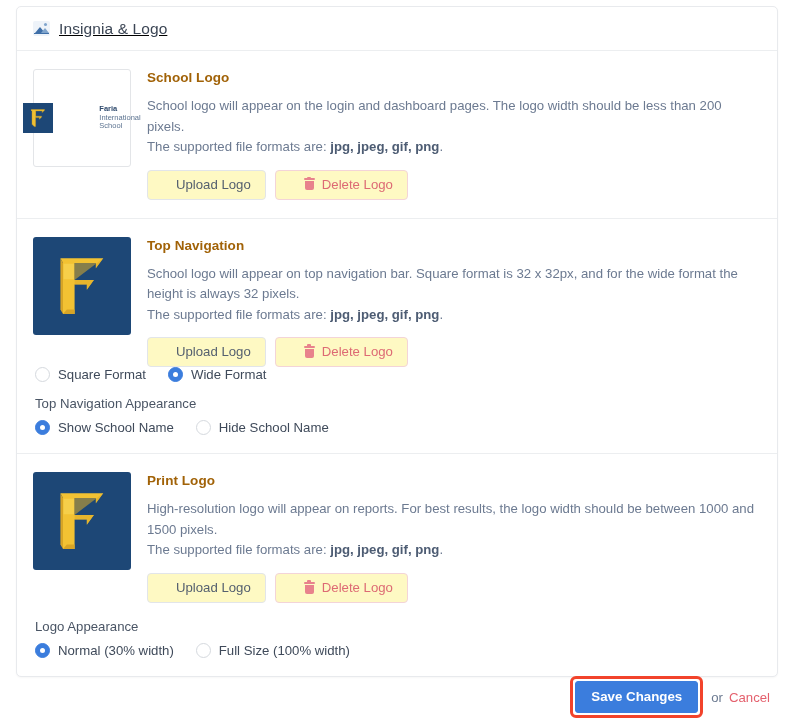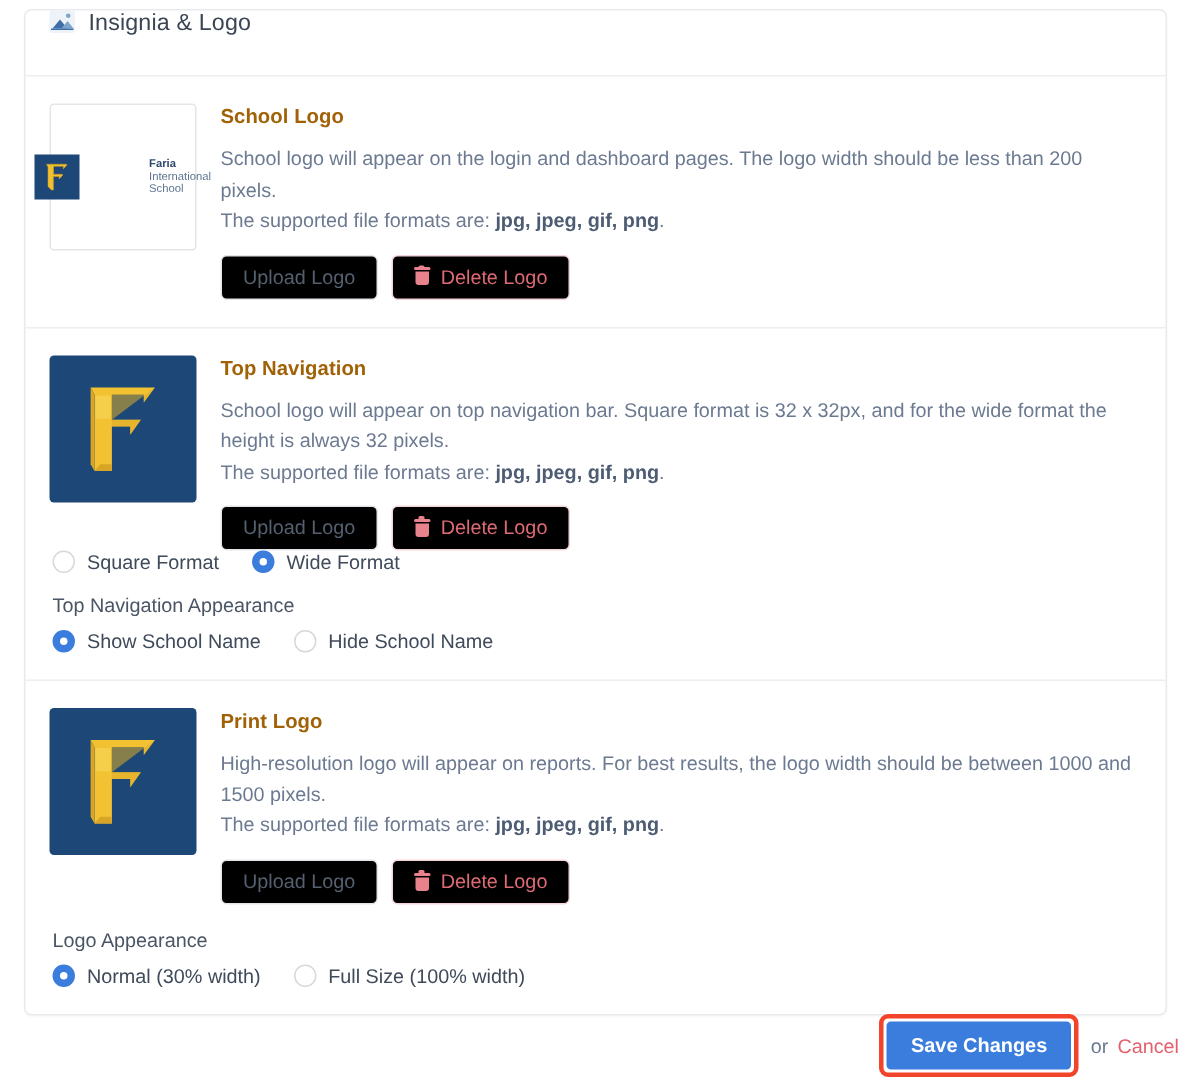--- a/index.html
+++ b/index.html
@@ -29,23 +29,24 @@
     width: 762px;
     background: #ffffff;
     border: 1px solid #e8eaed;
     border-radius: 5px;
     box-shadow: 0 1px 2px rgba(0,0,0,0.035);
   }
 
   .card-header {
     height: 44px;
     display: flex;
-    align-items: flex-start;
+    align-items: center;
     padding: 0 16px;
     border-bottom: 1px solid #eceef0;
+    text-decoration: underline;
   }
   .card-header-title {
     font-size: 15.5px;
     color: #3b4554;
     letter-spacing: 0.1px;
   }
 
   
   .insignia-icon {
     width: 17px;
@@ -148,23 +149,23 @@
   }
   .media-desc b { color: #4d5c73; font-weight: bold; }
 
   
   .btn-row { display: flex; align-items: center; }
 
   .btn {
     font-family: "Liberation Sans", sans-serif;
     font-size: 13.2px;
     border-radius: 4px;
-    padding: 7px 14px 8px 14px;
+    padding: 7px 14px 8px 28px;
     cursor: pointer;
-    background: #000000;
+    background: #fef9c3;
     line-height: 1;
     display: inline-flex;
     align-items: center;
   }
 
   .btn-default {
     border: 1px solid #e2e5e9;
     color: #55606f;
   }
 
@@ -280,21 +281,21 @@
   }
   .school-logo-lockup .w2, .school-logo-lockup .w3 {
     font-size: 7.5px;
     color: #5d7491;
     display: block;
   }
 
   
   .footer {
     position: absolute;
-    left: 24px;
+    left: 8px;
     top: 676px;
     width: 762px;
     display: flex;
     align-items: center;
     justify-content: flex-end;
   }
 
   .save-highlight {
     border: 3px solid #f2432b;
     border-radius: 6px;

